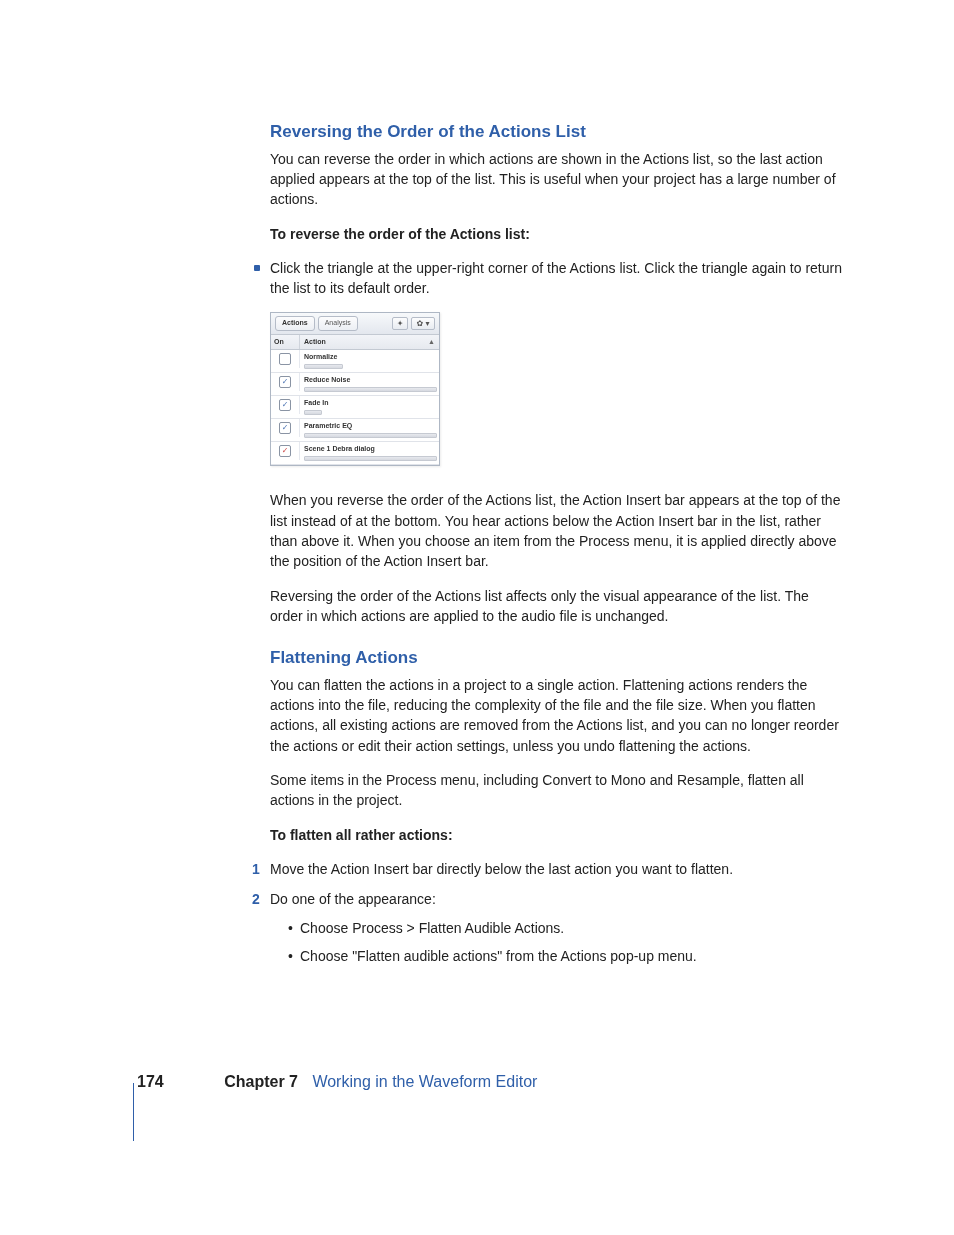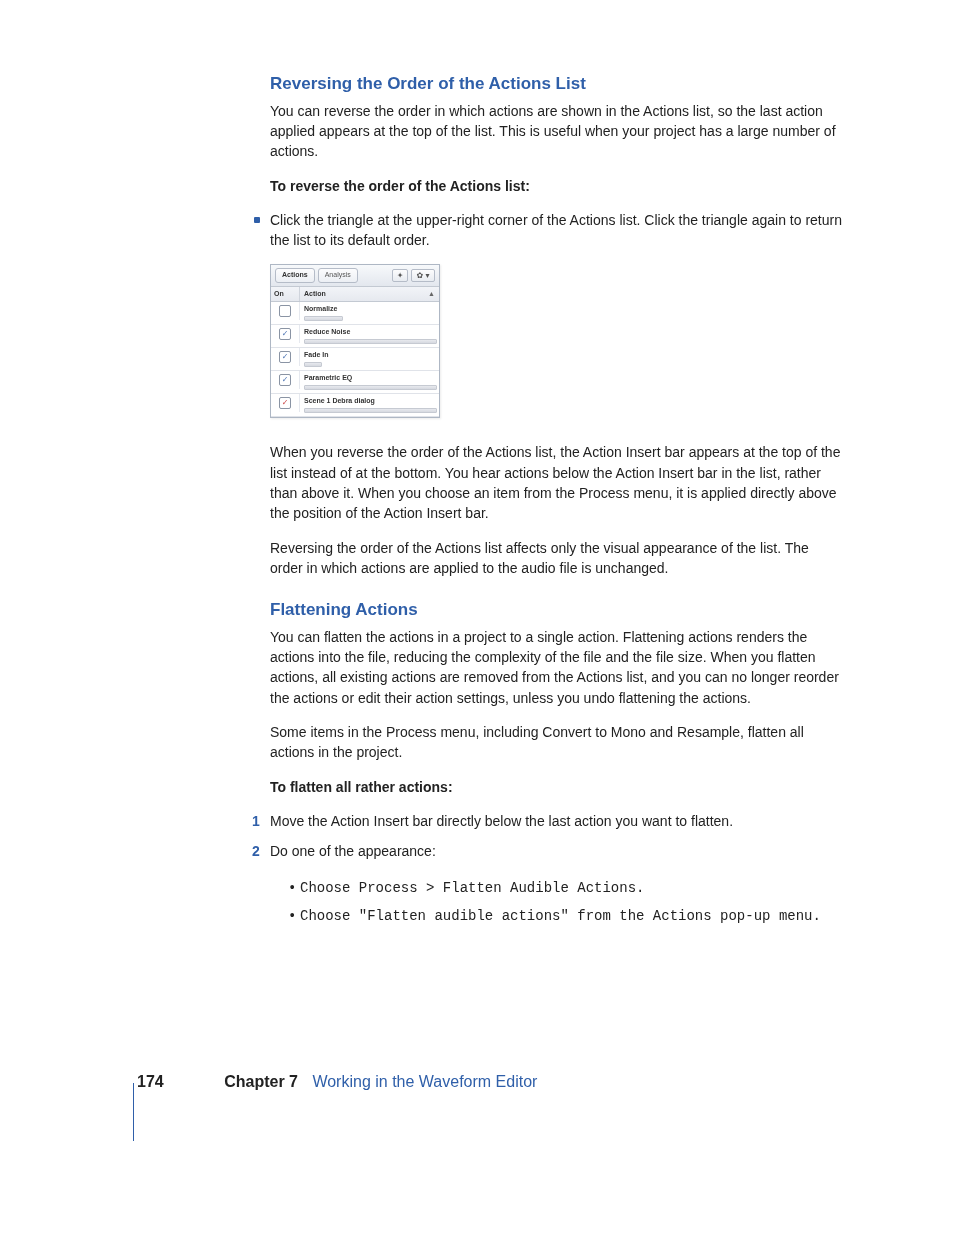--- a/index.html
+++ b/index.html
@@ -8,21 +8,21 @@
     font-family: "Myriad Pro", "Lucida Grande", "Helvetica Neue", Arial, sans-serif;
     font-size: 14px;
     line-height: 1.45;
     color: #222;
     background: #fff;
     width: 954px;
     height: 1235px;
     position: relative;
   }
   .page {
-    padding: 72px 110px 0 270px;
+    padding: 120px 110px 0 270px;
   }
   h2.section {
     color: #2f5fa9;
     font-weight: 600;
     font-size: 17px;
     margin: 0 0 4px 0;
   }
   p {
     margin: 0 0 14px 0;
   }
@@ -61,23 +61,22 @@
   }
   .num-list > li .num {
     position: absolute;
     left: -18px;
     top: 0;
     color: #2f5fa9;
     font-weight: 700;
   }
   .sub-list {
     list-style: none;
-    margin: 16px 0 0 18px;
-    padding: 0;
-    font-family: Liberation Mono, monospace;
+    margin: 8px 0 0 18px;
+    padding: 0;
   }
   .sub-list li {
     position: relative;
     padding-left: 12px;
     margin-bottom: 8px;
   }
   .sub-list li::before {
     content: "•";
     position: absolute;
     left: 0;

